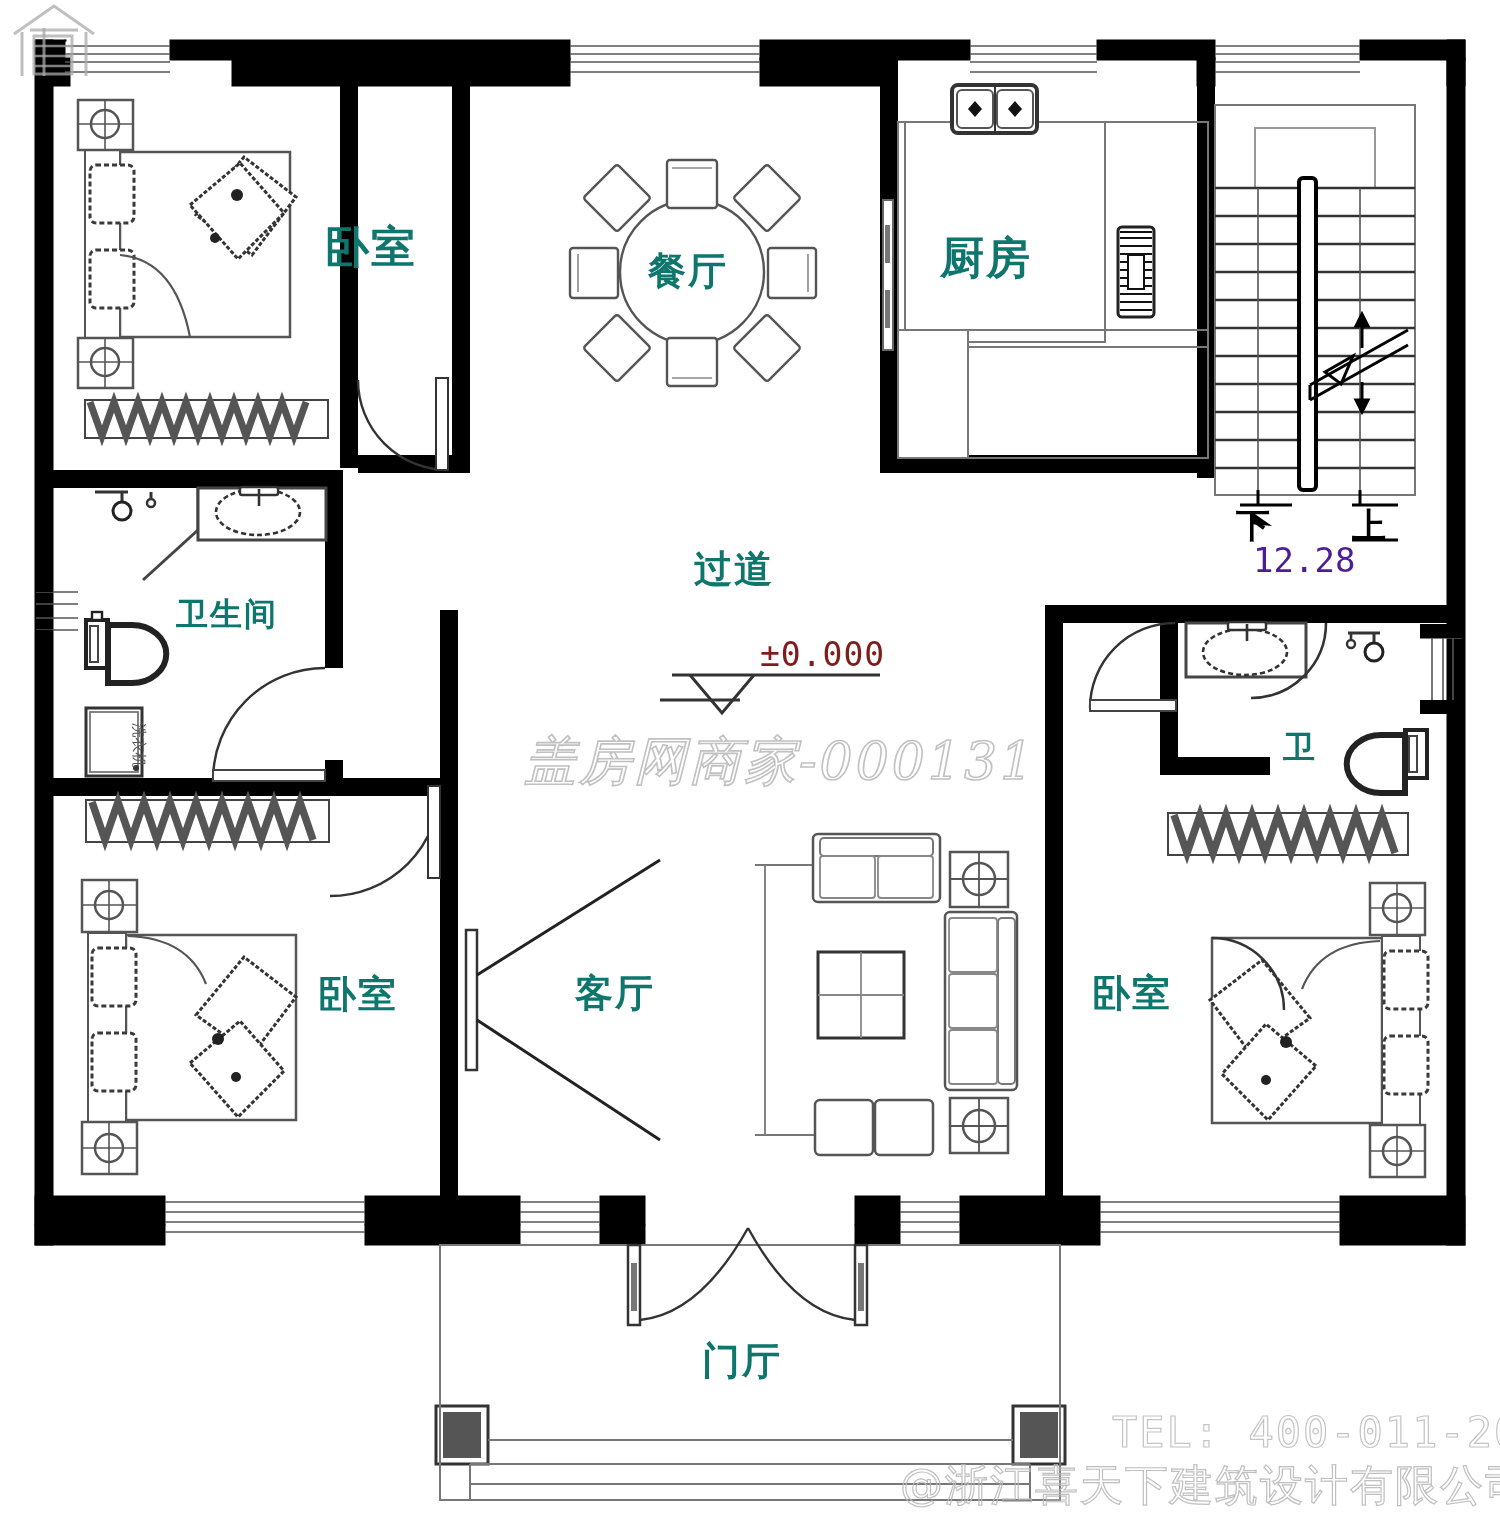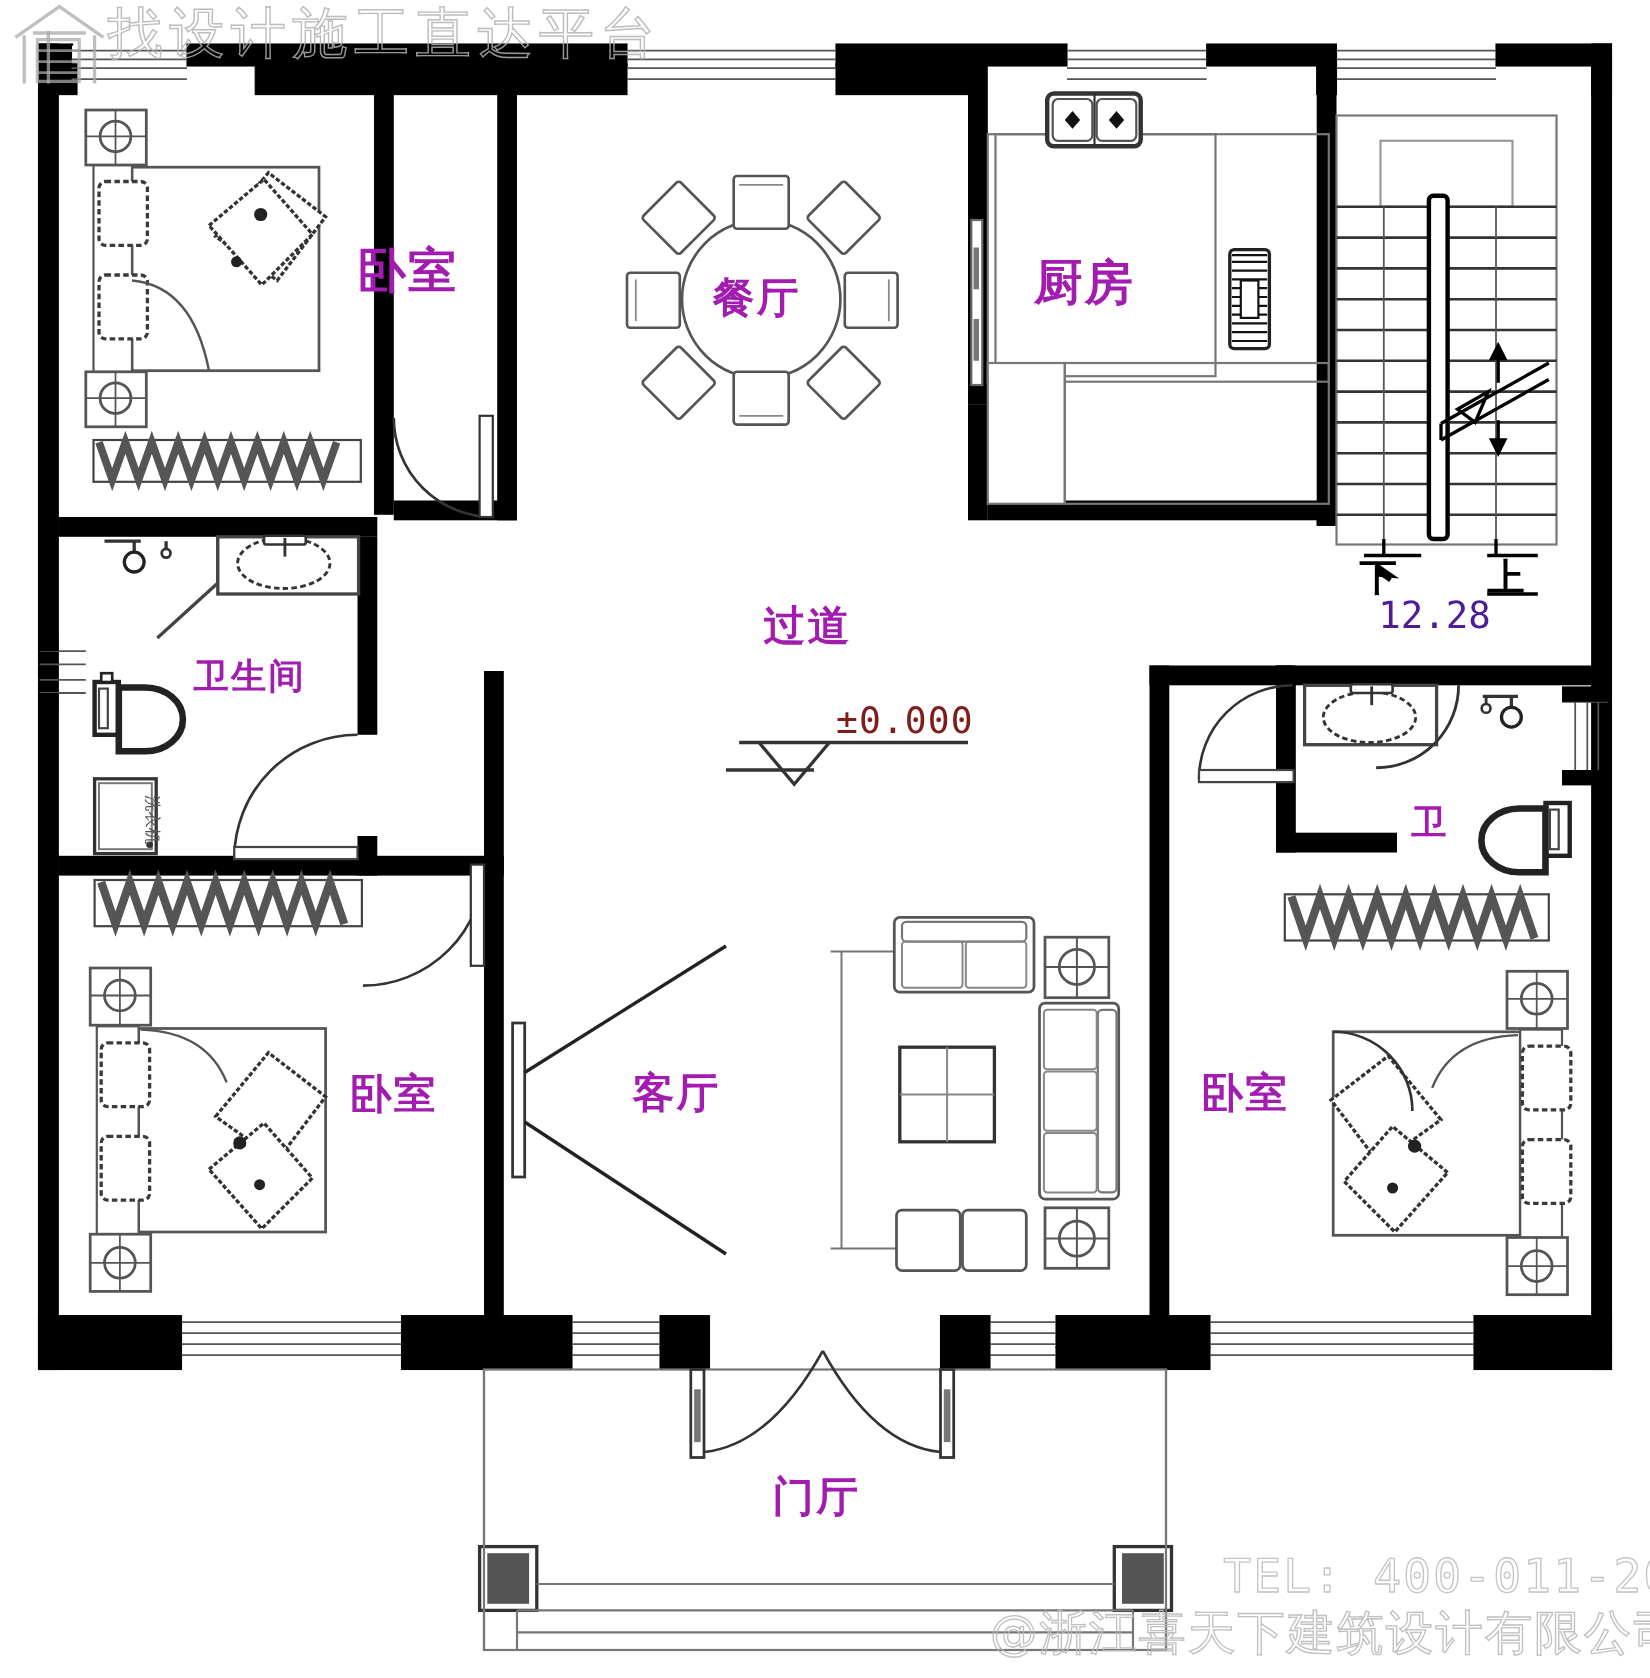--- a/index.html
+++ b/index.html
@@ -21,21 +21,21 @@
     position: absolute;
     left: 0;
     top: 0;
     width: 1500px;
     height: 1525px;
   }
   .room-label {
     position: absolute;
     font-family: "DejaVu Sans", "Liberation Sans", sans-serif;
     font-weight: 700;
-    color: #a21caf;
+    color: #0f766e;
     white-space: nowrap;
     letter-spacing: 2px;
     line-height: 1;
   }
   .lbl-xl { font-size: 44px; }
   .lbl-lg { font-size: 38px; }
   .lbl-md { font-size: 32px; }
   .num-label {
     position: absolute;
     font-family: "DejaVu Sans Mono", "Liberation Mono", monospace;
@@ -654,21 +654,21 @@
 
   <svg class="wm-logo" style="left:8px; top:2px; width:92px; height:76px;" viewBox="0 0 92 76">
     <path d="M6 32 L46 4 L86 32" fill="none" stroke="rgba(170,170,170,0.75)" stroke-width="3"></path>
     <path d="M14 30 v44 M78 30 v44" fill="none" stroke="rgba(170,170,170,0.75)" stroke-width="3"></path>
     <path d="M22 28 h48" fill="none" stroke="rgba(170,170,170,0.75)" stroke-width="3"></path>
     <rect x="26" y="34" width="38" height="38" fill="none" stroke="rgba(170,170,170,0.75)" stroke-width="3"></rect>
     <path d="M26 44 h38 M26 54 h38 M26 64 h38" fill="none" stroke="rgba(170,170,170,0.75)" stroke-width="2.5"></path>
     <path d="M36 26 v48" fill="none" stroke="rgba(170,170,170,0.75)" stroke-width="3"></path>
   </svg>
 
-  <div class="wm wm-top1" style="left:98px; top:5px;">找设计施工直达平台</div>
-
-
+
+
+  <div class="wm wm-center" style="left:524px; top:735px;">盖房网商家-000131</div>
 
   <div class="wm wm-tel" style="left:1112px; top:1412px;">TEL: 400-011-2014</div>
 
   <div class="wm wm-company" style="left:900px; top:1464px;">@浙江喜天下建筑设计有限公司</div>
 
 </div>
 
 </body></html>

